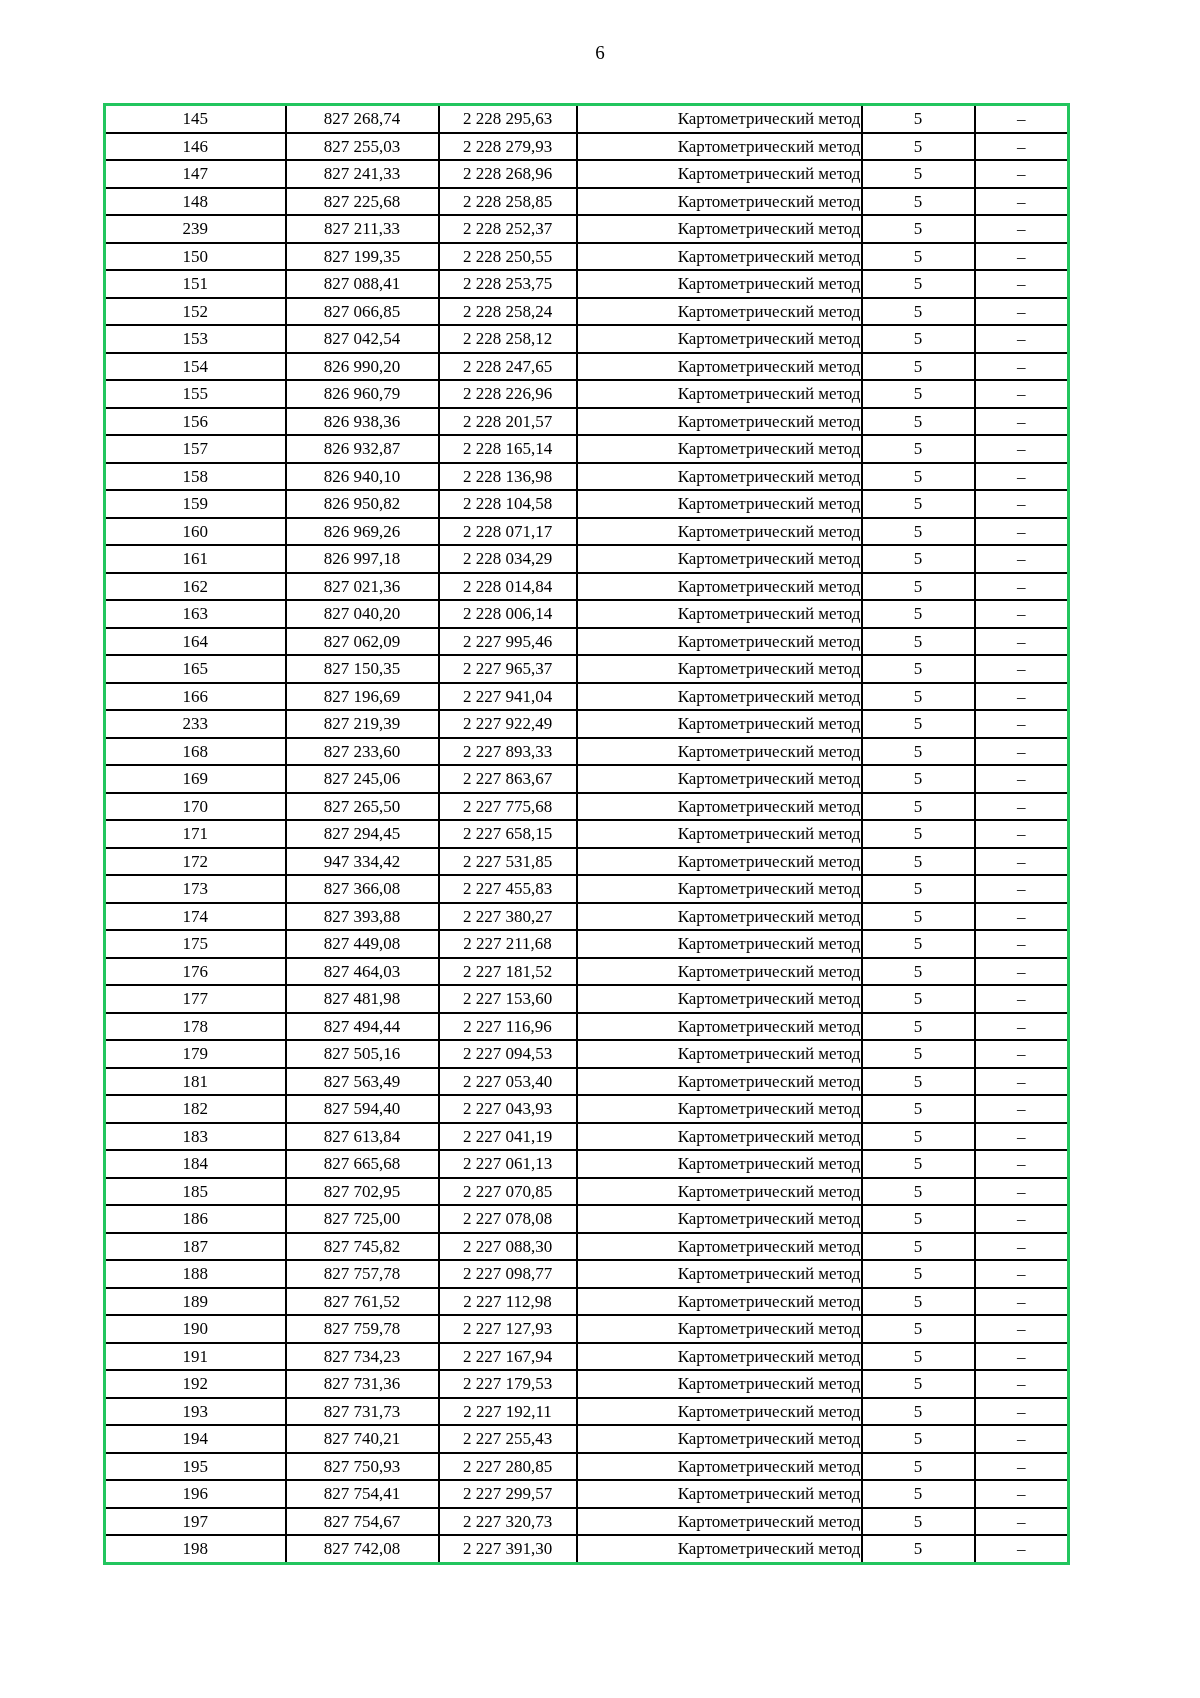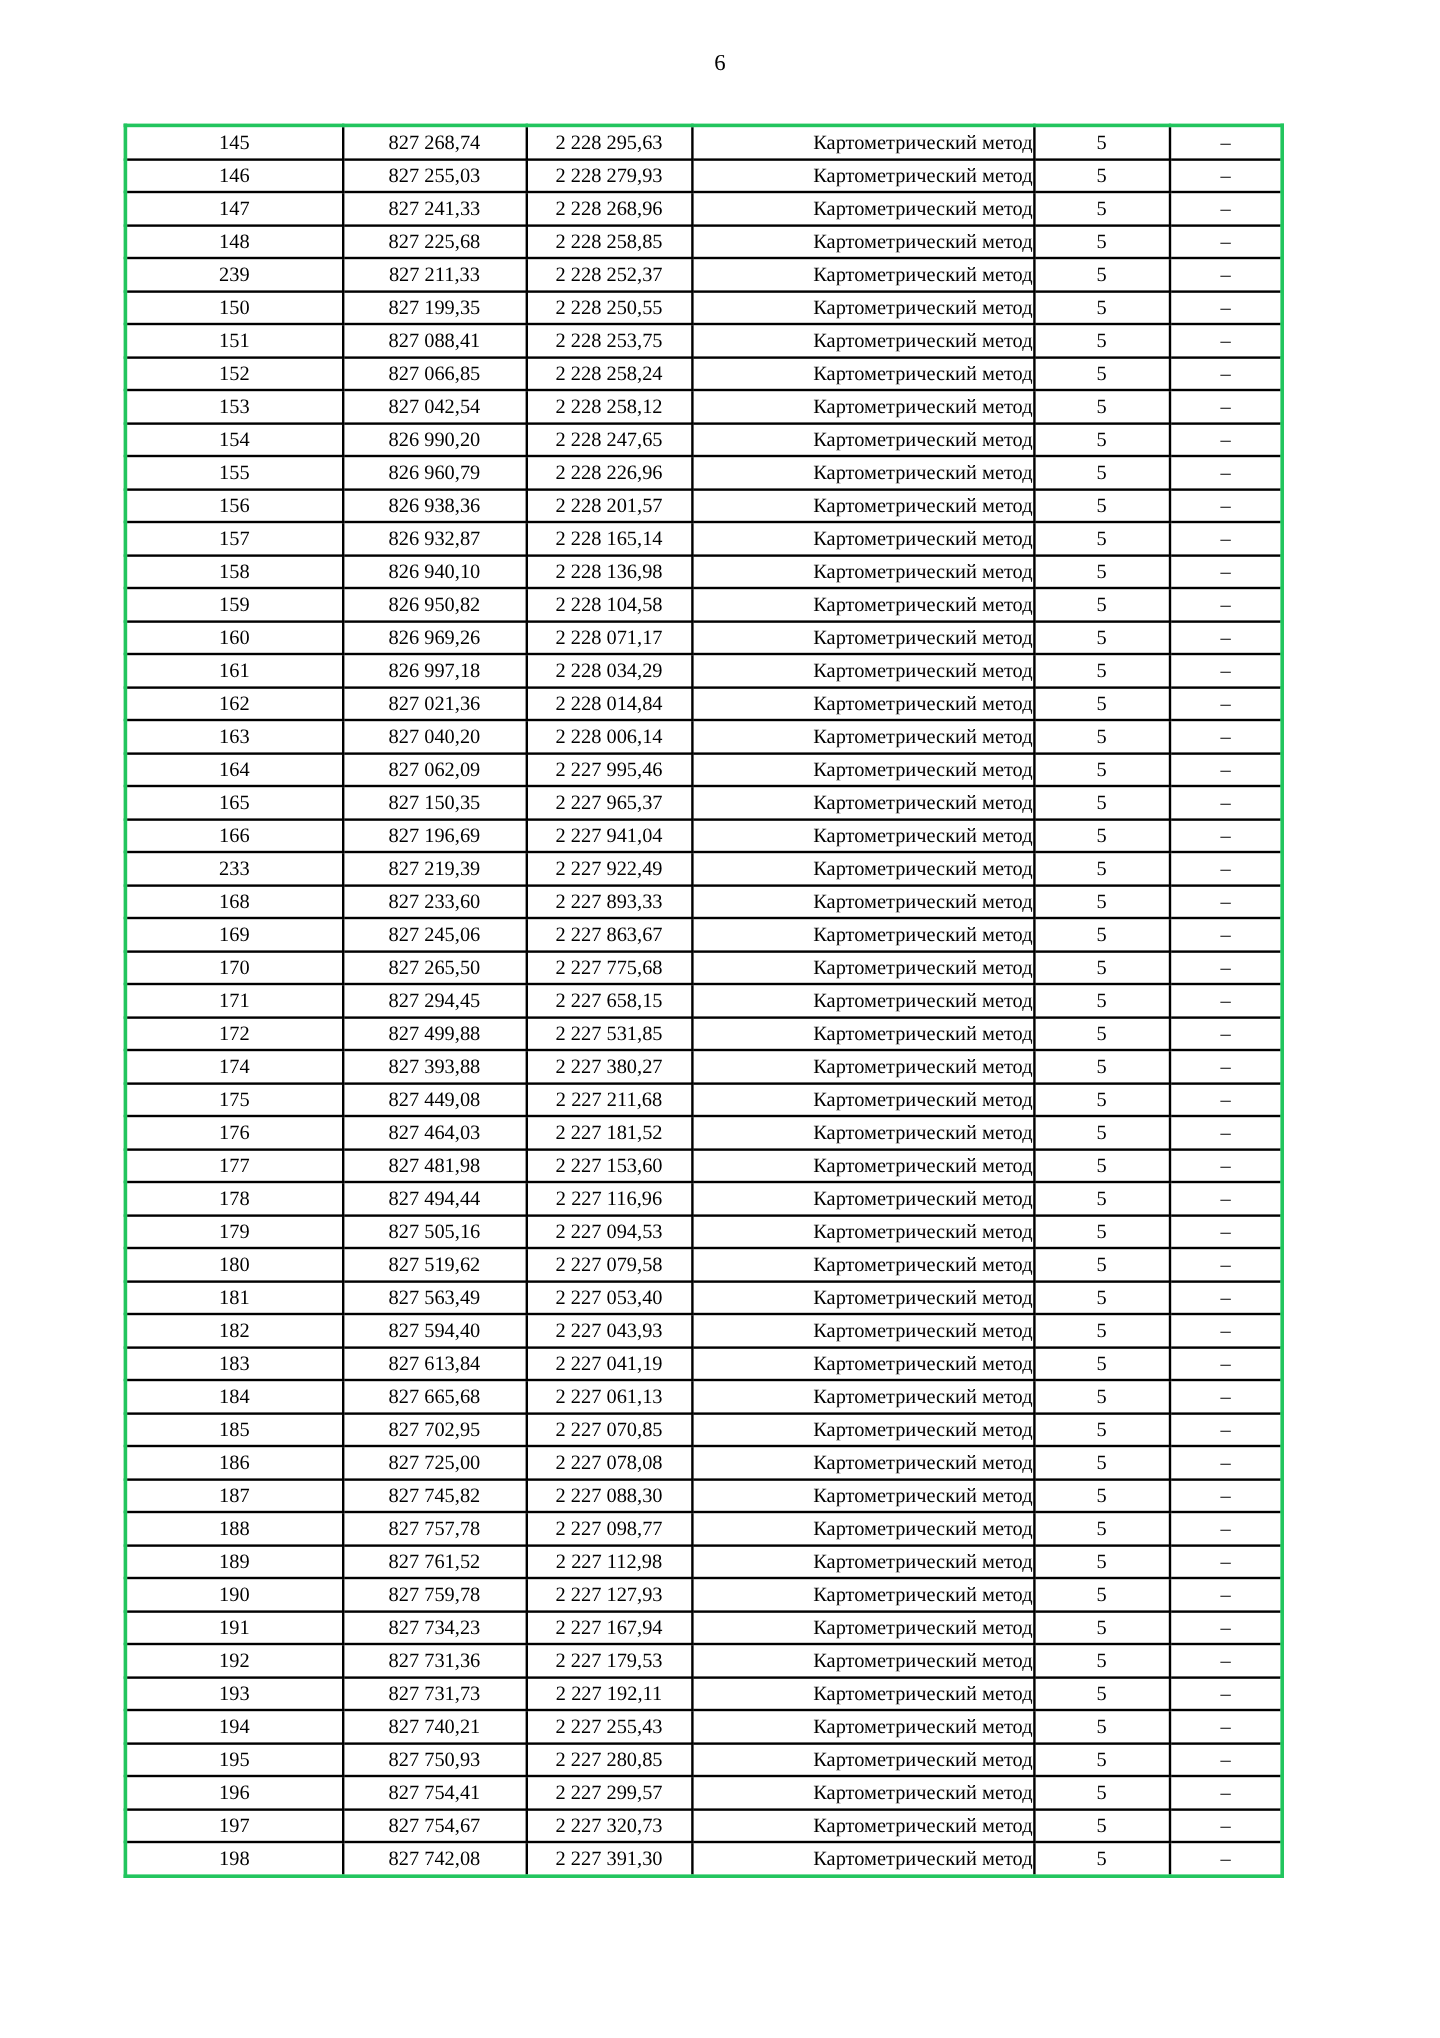--- a/index.html
+++ b/index.html
@@ -279,22 +279,30 @@
       <tr>
         <td class="c0">171</td>
         <td class="c1">827 294,45</td>
         <td class="c2">2 227 658,15</td>
         <td class="c3">Картометрический метод</td>
         <td class="c4">5</td>
         <td class="c5">–</td>
       </tr>
       <tr>
         <td class="c0">172</td>
-        <td class="c1">827 499,88</td>
+        <td class="c1">947 334,42</td>
         <td class="c2">2 227 531,85</td>
+        <td class="c3">Картометрический метод</td>
+        <td class="c4">5</td>
+        <td class="c5">–</td>
+      </tr>
+      <tr>
+        <td class="c0">173</td>
+        <td class="c1">827 366,08</td>
+        <td class="c2">2 227 455,83</td>
         <td class="c3">Картометрический метод</td>
         <td class="c4">5</td>
         <td class="c5">–</td>
       </tr>
       <tr>
         <td class="c0">174</td>
         <td class="c1">827 393,88</td>
         <td class="c2">2 227 380,27</td>
         <td class="c3">Картометрический метод</td>
         <td class="c4">5</td>
@@ -329,28 +337,20 @@
         <td class="c1">827 494,44</td>
         <td class="c2">2 227 116,96</td>
         <td class="c3">Картометрический метод</td>
         <td class="c4">5</td>
         <td class="c5">–</td>
       </tr>
       <tr>
         <td class="c0">179</td>
         <td class="c1">827 505,16</td>
         <td class="c2">2 227 094,53</td>
-        <td class="c3">Картометрический метод</td>
-        <td class="c4">5</td>
-        <td class="c5">–</td>
-      </tr>
-      <tr>
-        <td class="c0">180</td>
-        <td class="c1">827 519,62</td>
-        <td class="c2">2 227 079,58</td>
         <td class="c3">Картометрический метод</td>
         <td class="c4">5</td>
         <td class="c5">–</td>
       </tr>
       <tr>
         <td class="c0">181</td>
         <td class="c1">827 563,49</td>
         <td class="c2">2 227 053,40</td>
         <td class="c3">Картометрический метод</td>
         <td class="c4">5</td>

